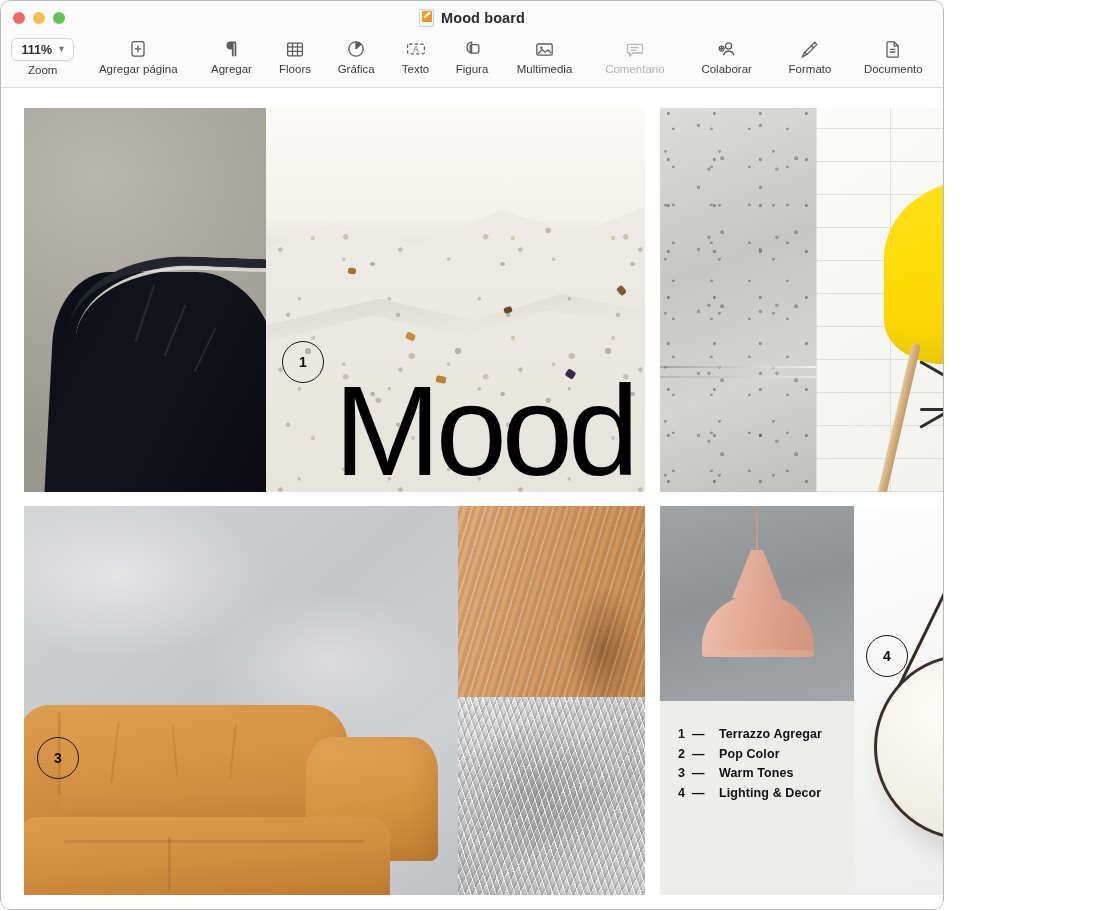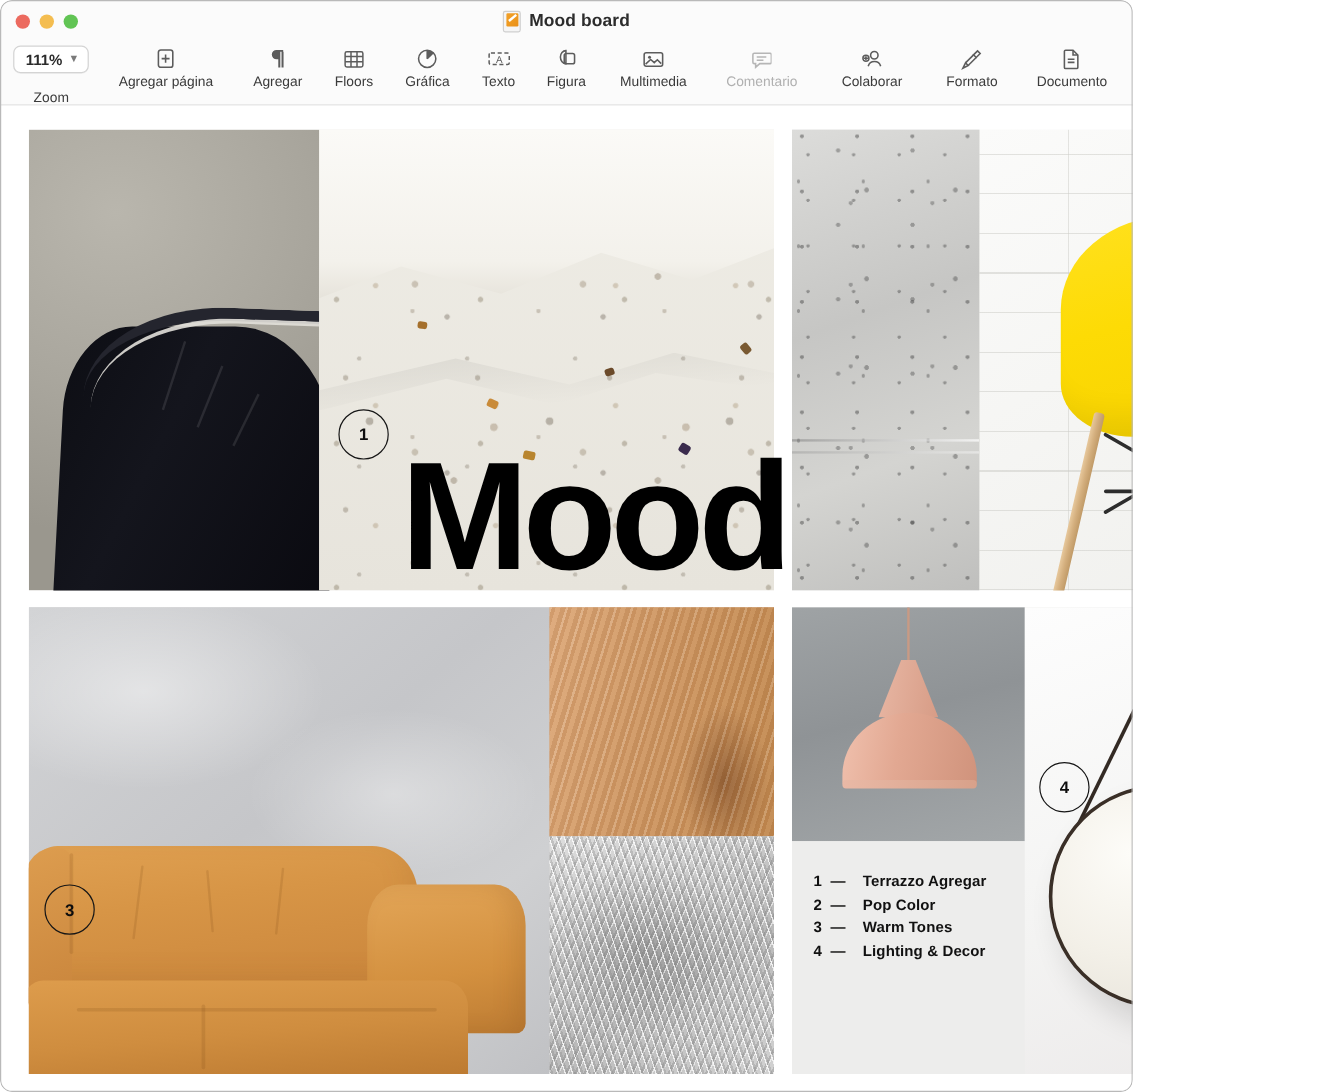--- a/index.html
+++ b/index.html
@@ -365,21 +365,21 @@
     background: radial-gradient(circle at 36% 30%, #fdfcf8 0%, #f3f0e8 50%, #e4e0d6 100%);
     box-shadow: 10px 14px 26px rgba(0,0,0,0.14);
   }
 
   
   .mood-title {
     position: absolute;
     left: 310px; top: 268px;
     width: 440px;
     font-size: 128px;
-    font-weight: bold;
+    font-weight: normal;
     line-height: 0.855;
     letter-spacing: -5px;
     color: #000000;
     z-index: 20;
     pointer-events: none;
     font-family: "Liberation Sans", sans-serif;
   }
 
   
   .badge {
@@ -415,21 +415,21 @@
   </div>
 
   <div class="toolbar">
 
 
     <div class="tb-item" style="width:78px">
       <div class="zoom-box">
         <span class="zoom-val">111%</span>
         <span class="chev">▼</span>
       </div>
-      <span class="tb-label" style="margin-top:15px">Zoom</span>
+      <span class="tb-label" style="margin-top:3px">Zoom</span>
     </div>
 
     <div class="tb-item" style="width:125px">
       <span class="tb-icon">
         <svg width="16" height="18" viewBox="0 0 16 18" fill="none" stroke="currentColor" stroke-width="1.3">
           <rect x="2" y="1.6" width="12" height="14.5" rx="2"></rect>
           <line x1="8" y1="5.5" x2="8" y2="12.2"></line>
           <line x1="4.7" y1="8.85" x2="11.3" y2="8.85"></line>
         </svg>
       </span>

